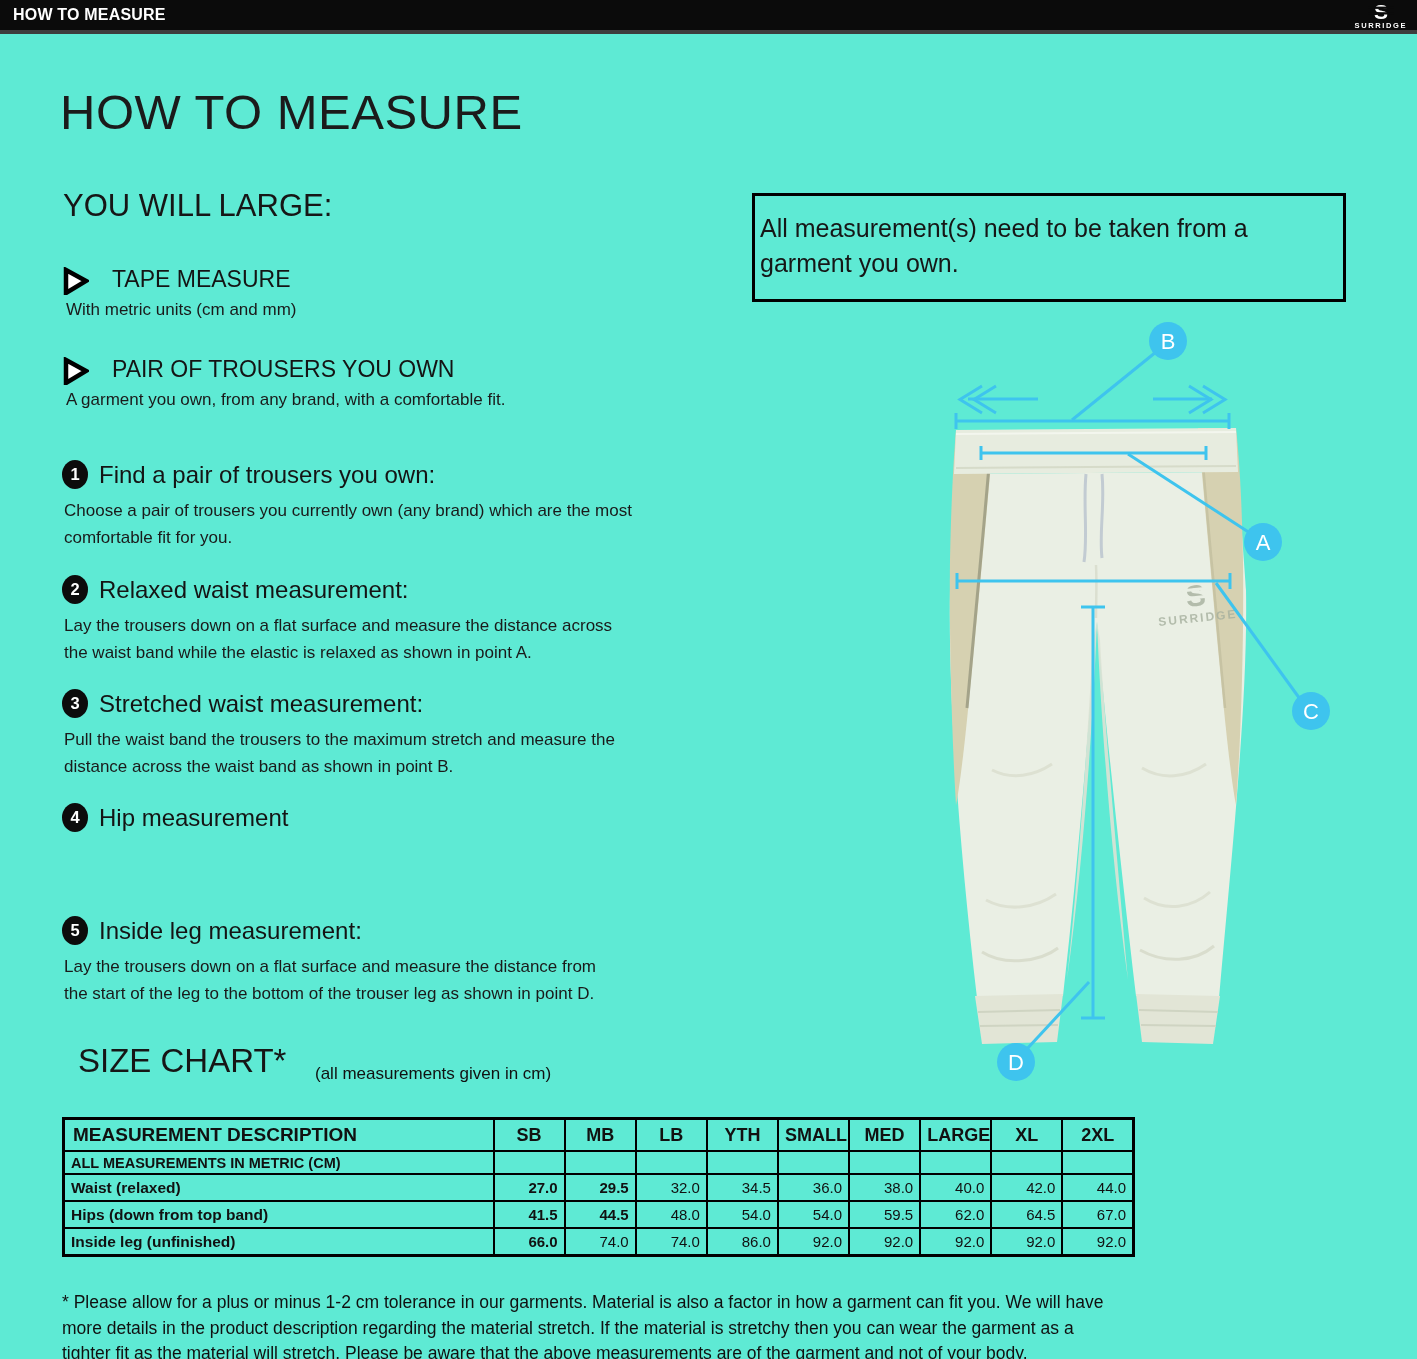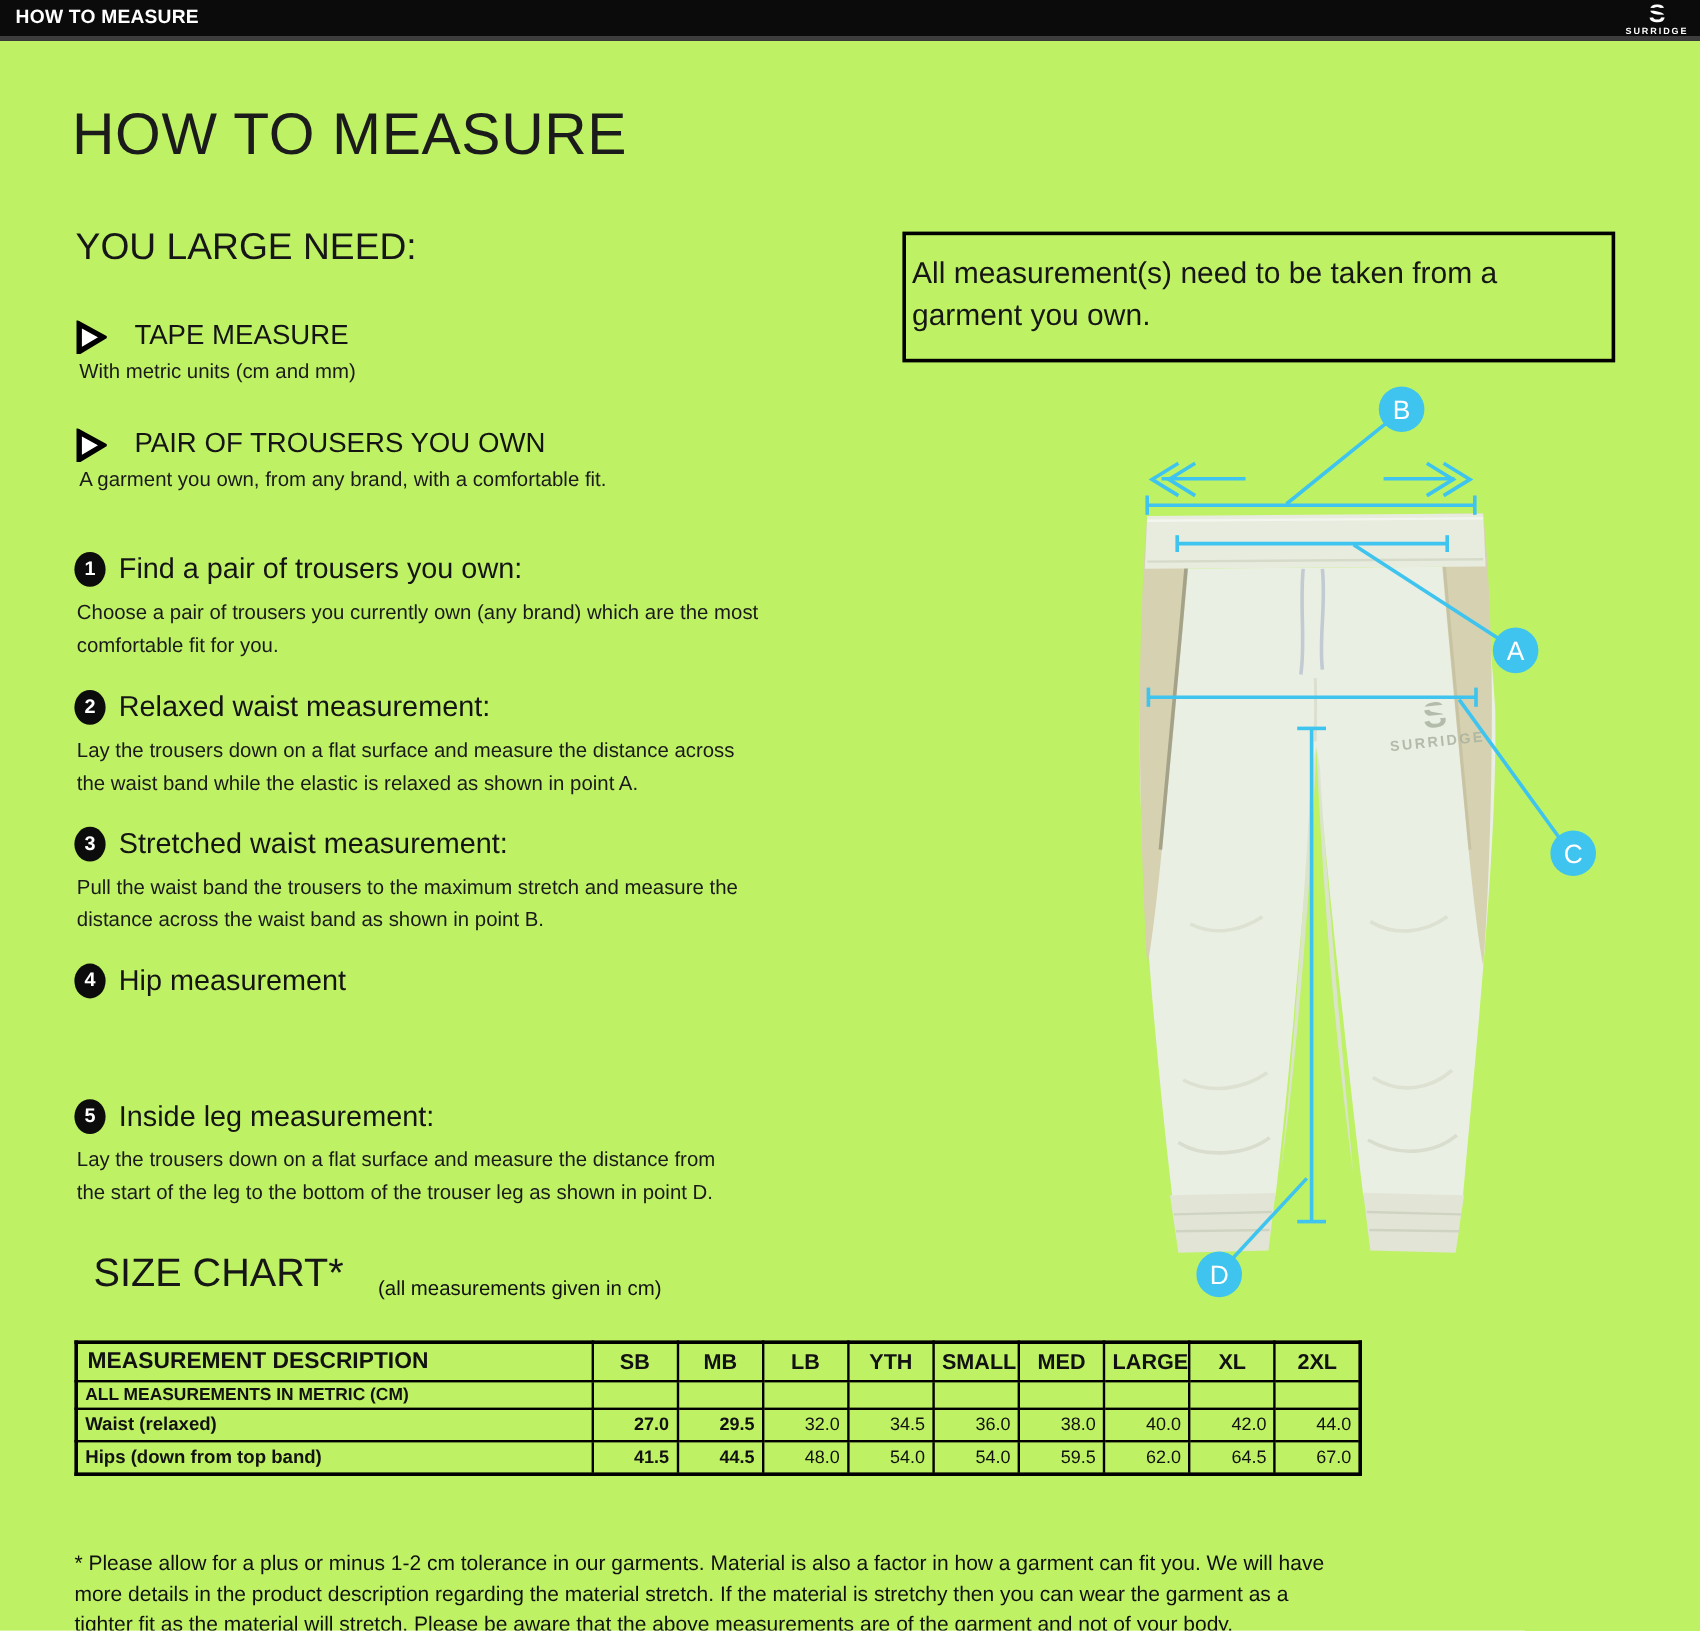--- a/index.html
+++ b/index.html
@@ -1,17 +1,17 @@
 <!DOCTYPE html>
 <html><head>
 <meta charset="utf-8">
 <style>
   html,body{margin:0;padding:0;background:#fff;}
   body{font-family:"Liberation Sans","DejaVu Sans",sans-serif;color:#111;}
-  #canvas{position:relative;width:1417px;height:1359px;background:#bef264;overflow:hidden;}
+  #canvas{position:relative;width:1417px;height:1359px;background:#5eead4;overflow:hidden;}
   .abs{position:absolute;}
 
   
   .topbar{position:absolute;left:0;top:0;width:100%;height:30px;background:#0b0b0b;
           border-bottom:4px solid #3d3d3d;display:flex;align-items:center;}
   .topbar-title{color:#fff;font-size:16px;font-weight:bold;margin-left:13px;letter-spacing:.2px;}
   .brandbox{position:absolute;right:10px;top:2px;display:flex;flex-direction:column;align-items:center;line-height:1;}
   .brand-text{color:#fff;font-size:7.5px;font-weight:bold;letter-spacing:1.6px;margin-top:1px;}
 
   
@@ -61,21 +61,21 @@
         <text x="13" y="16.5" font-size="21" font-weight="bold" fill="#ffffff" text-anchor="middle" font-family="Liberation Sans, sans-serif">S</text>
         <rect x="0" y="4.6" width="26" height="2.3" fill="#0b0b0b"></rect>
         <rect x="0" y="10.2" width="26" height="2.3" fill="#0b0b0b"></rect>
       </svg>
       <div class="brand-text">SURRIDGE</div>
     </div>
   </div>
 
   <div class="abs h1">HOW TO MEASURE</div>
 
-  <div class="abs ywn">YOU LARGE NEED:</div>
+  <div class="abs ywn">YOU WILL LARGE:</div>
 
   <div class="abs" style="left:62px;top:267px;">
     <svg width="27" height="28" viewBox="0 0 27 28">
       <path d="M4,3 L24,14 L4,26 Z" fill="#ffffff" stroke="#000" stroke-width="4.5" stroke-linejoin="miter"></path>
     </svg>
   </div>
   <div class="abs need-label" style="left:100px;top:266px;">TAPE MEASURE</div>
   <div class="abs need-desc" style="left:66px;top:300px;">With metric units (cm and mm)</div>
 
   <div class="abs" style="left:62px;top:357px;">
@@ -284,20 +284,32 @@
       <td class="val vb">41.5</td>
       <td class="val vb">44.5</td>
       <td class="val">48.0</td>
       <td class="val">54.0</td>
       <td class="val">54.0</td>
       <td class="val">59.5</td>
       <td class="val">62.0</td>
       <td class="val">64.5</td>
       <td class="val">67.0</td>
     </tr>
+    <tr>
+      <td class="rl">Inside leg (unfinished)</td>
+      <td class="val vb">66.0</td>
+      <td class="val">74.0</td>
+      <td class="val">74.0</td>
+      <td class="val">86.0</td>
+      <td class="val">92.0</td>
+      <td class="val">92.0</td>
+      <td class="val">92.0</td>
+      <td class="val">92.0</td>
+      <td class="val">92.0</td>
+    </tr>
   </tbody>
     </table>
 
   <div class="abs footnote">* Please allow for a plus or minus 1-2 cm tolerance in our garments. Material is also a factor in how a garment can fit you. We will have
 more details in the product description regarding the material stretch.  If the material is stretchy then you can wear the garment as a
 tighter fit as the material will stretch.  Please be aware that the above measurements are of the garment and not of your body.</div>
 
 </div>
 
 </body></html>

